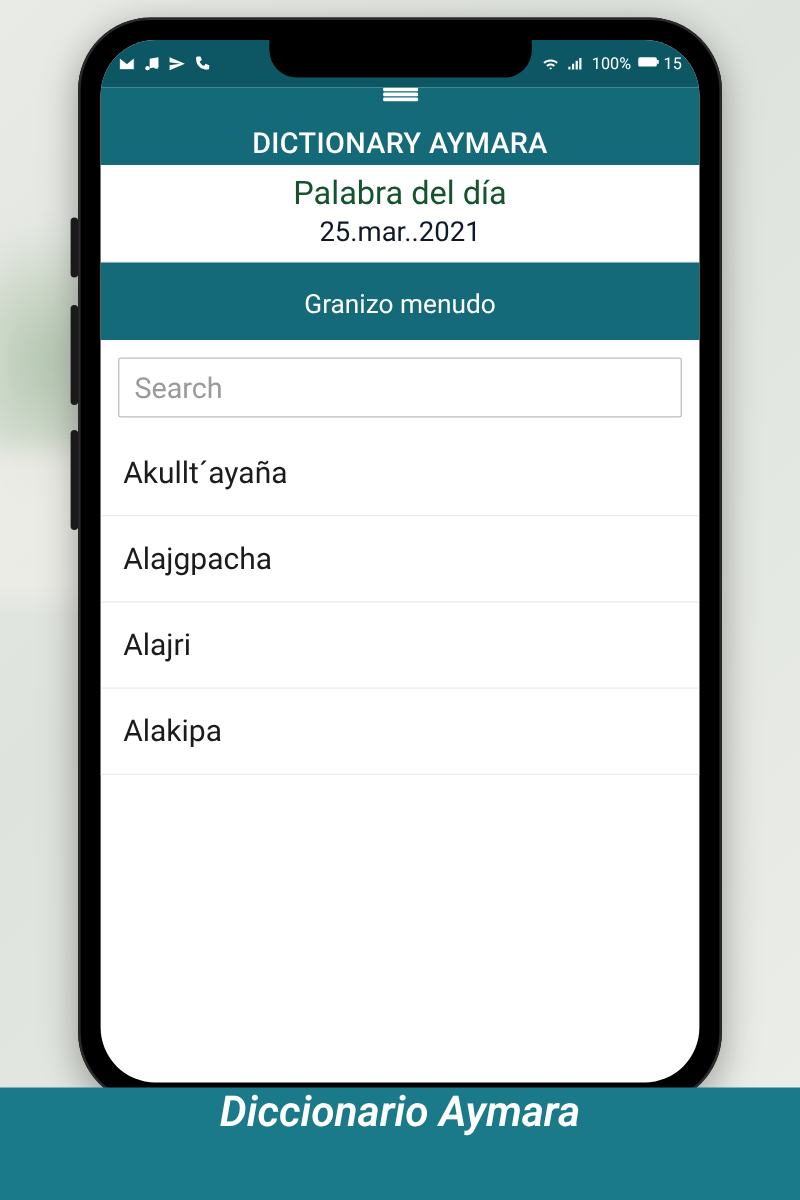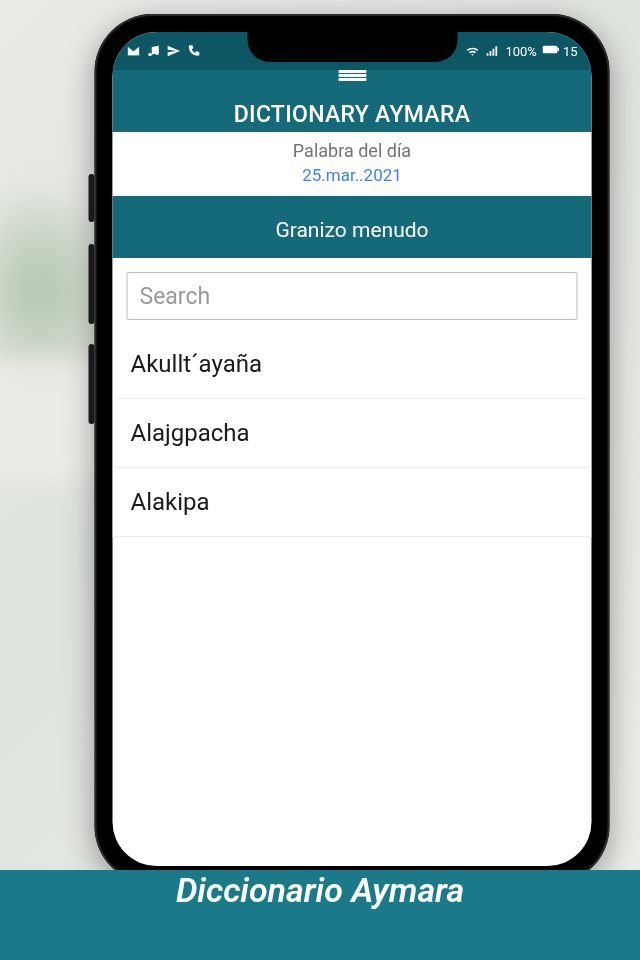--- a/index.html
+++ b/index.html
@@ -25,21 +25,20 @@
     justify-content:center; font-style:italic; font-weight:600;
     font-size:34px; font-family: Georgia, "Times New Roman", serif;
   }
 
   
   .phone {
     position:absolute; top:14px; left:50%; transform:translateX(-50%);
     width:515px; height:870px;
     background:#000; border-radius:58px; padding:18px;
     box-shadow:0 0 0 2px #2a2a2a inset, 0 8px 30px rgba(0,0,0,.35);
-    margin-left:32px;
   }
   .side-btn { position:absolute; background:#1a1a1a; border-radius:4px; }
   .side-btn.b1 { left:-6px; top:160px; width:6px; height:48px; }
   .side-btn.b2 { left:-6px; top:230px; width:6px; height:80px; }
   .side-btn.b3 { left:-6px; top:330px; width:6px; height:80px; }
 
   .screen {
     width:100%; height:100%; background:#fff; border-radius:44px;
     overflow:hidden; position:relative;
   }
@@ -63,22 +62,22 @@
   .appbar {
     height:62px; background:#156a79; color:#fff;
     display:flex; align-items:center; padding:0 16px 4px 16px; gap:20px;flex-direction:column;
   }
   .hamburger { width:28px; height:20px; display:flex; flex-direction:column; justify-content:space-between; cursor:pointer; }
   .hamburger span { display:block; height:3px; background:#fff; border-radius:1px; }
   .appbar-title { font-size:23px; font-weight:500; letter-spacing:.3px; }
 
   
   .wod-top { background:#fff; text-align:center; padding:8px 0 10px 0; border-bottom:1px solid #eee; }
-  .wod-label { color:#737373; font-size:18px; font-weight:400; }
-  .wod-date { color:#3b82f6; font-size:17px; margin-top:4px; }
+  .wod-label { color:#14532d; font-size:26px; font-weight:400; }
+  .wod-date { color:#0f172a; font-size:22px; margin-top:4px; }
 
   .wod-body { background:#156a79; color:#fff; text-align:center; padding:14px 0 16px 0; }
   .wod-word { font-size:29px; font-weight:400; }
   .wod-def  { font-size:21px; margin-top:8px; }
 
   
   .search-wrap { padding:14px 14px 10px 14px; background:#fff; }
   .search {
     width:100%; height:48px; border:1px solid #bdbdbd; border-radius:2px;
     font-size:23px; padding:0 12px; color:#333;
@@ -170,20 +169,21 @@
       <div class="wod-def">Granizo menudo</div>
     </div>
 
     <div class="search-wrap">
       <input class="search" type="text" placeholder="Search" style="">
     </div>
 
     <div class="list">
       <div class="item">Akullt´ayaña</div>
       <div class="item">Alajgpacha</div>
+      <div class="item">Alajri</div>
       <div class="item">Alakipa</div>
     </div>
 
   </div>
 </div>
 
 <div class="banner">
   <span>Diccionario Aymara</span>
 </div>
 

